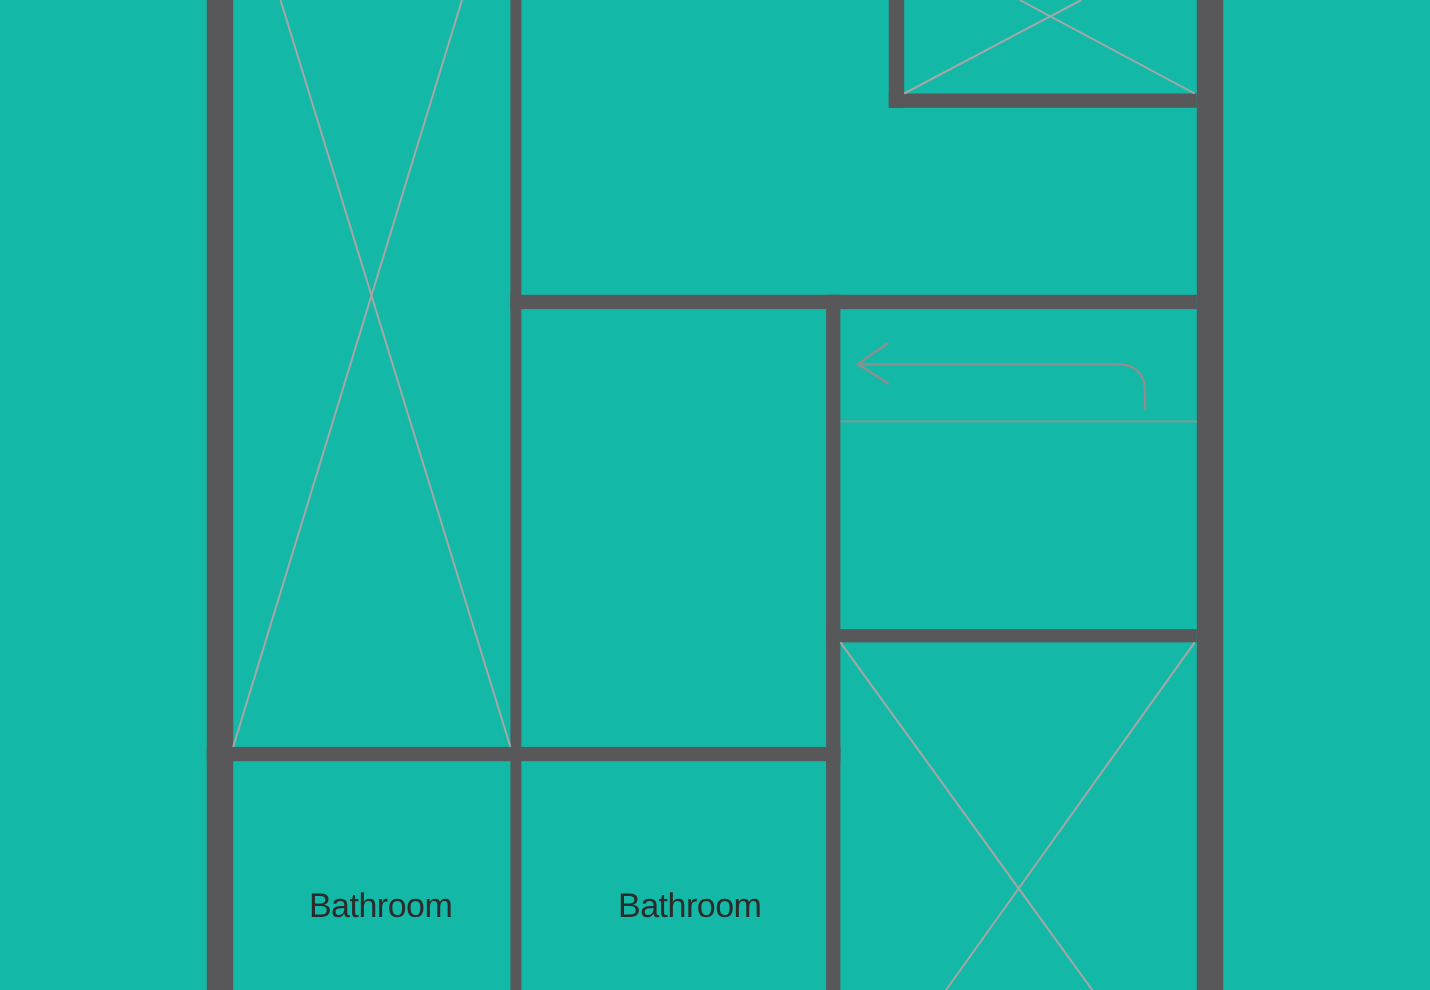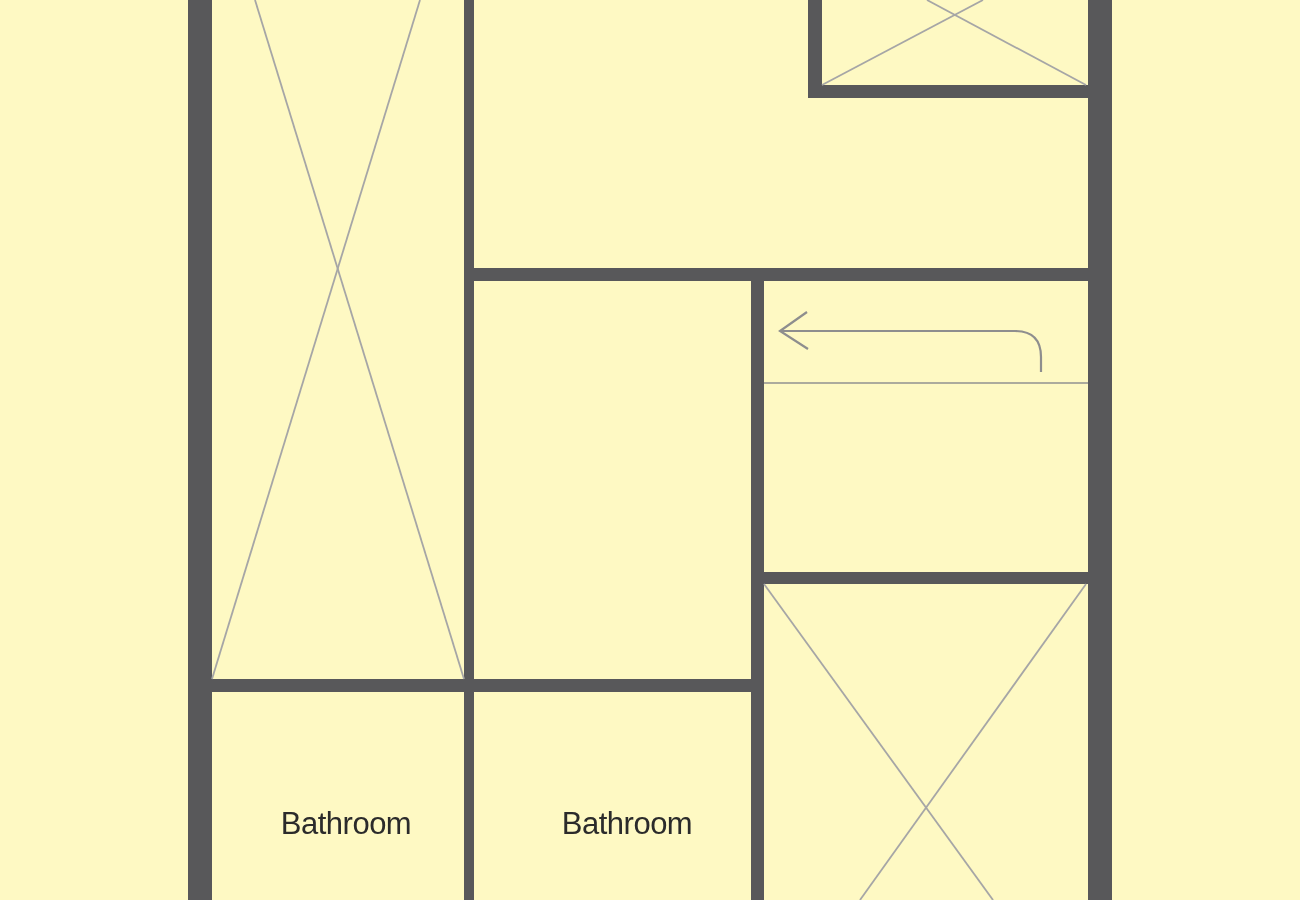--- a/index.html
+++ b/index.html
@@ -4,21 +4,21 @@
 <style>
   html, body {
     margin: 0;
     padding: 0;
     background: #ffffff;
   }
   #stage {
     position: relative;
     width: 1300px;
     height: 900px;
-    background: #fef9c3;
+    background: #14b8a6;
     overflow: hidden;
     font-family: "Liberation Sans", sans-serif;
   }
   svg { display: block; }
   .room-label {
     font-family: "Liberation Sans", sans-serif;
     font-size: 31px;
     letter-spacing: -0.5px;
     text-anchor: middle;
   }

